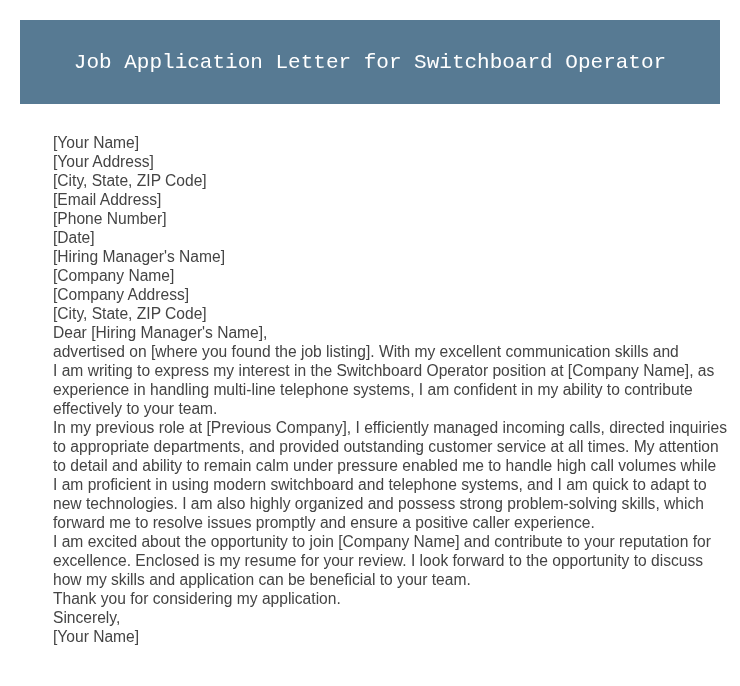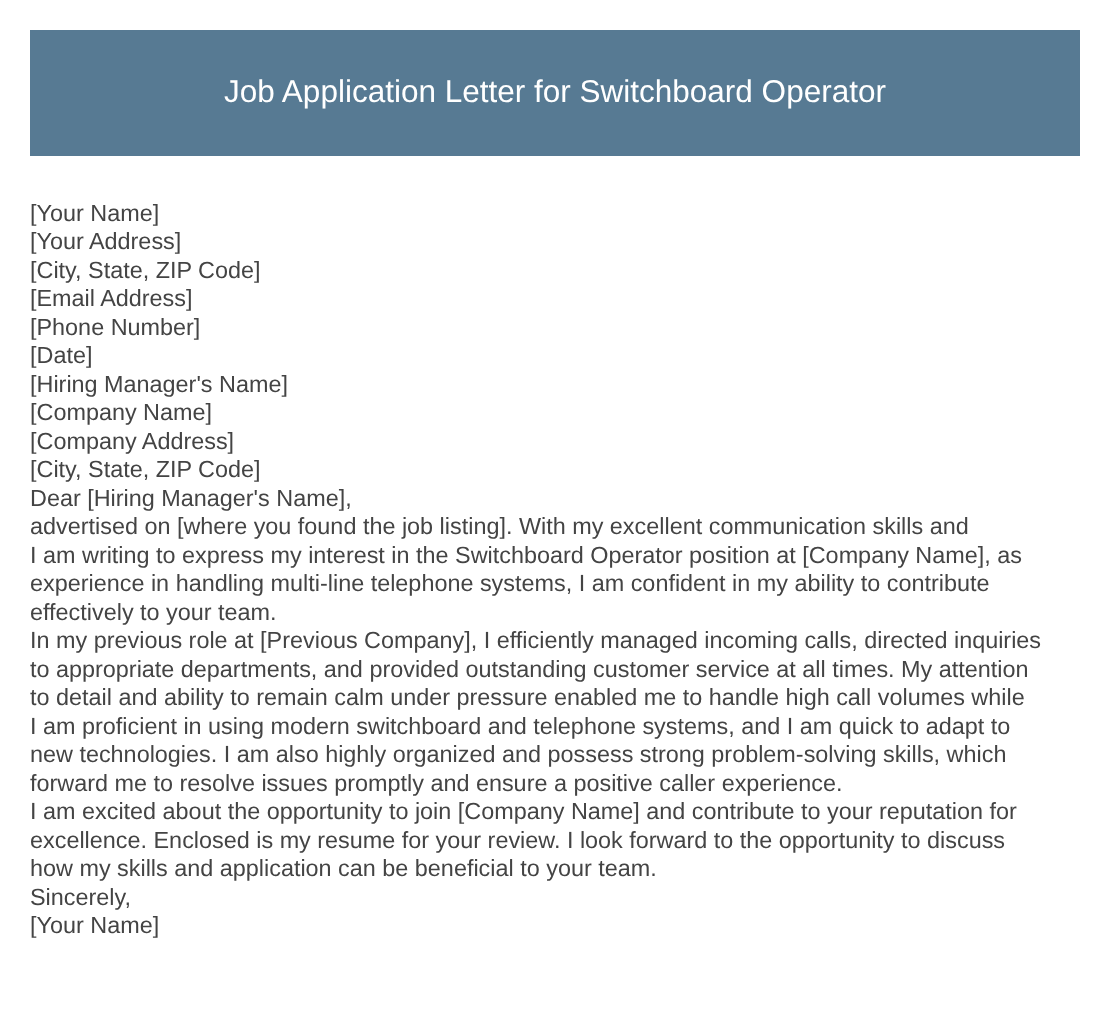--- a/index.html
+++ b/index.html
@@ -4,29 +4,29 @@
   <style>
     html, body { margin: 0; padding: 0; background: #ffffff; }
     body { width: 740px; height: 686px; position: relative; overflow: hidden; }
     .header {
       position: absolute; left: 20px; top: 20px; width: 700px; height: 84px;
       background: #577a93;
       display: flex; align-items: center; justify-content: center;
     }
     .header h1 {
       margin: 0; color: #ffffff; font-weight: normal;
-      font-family: Liberation Sans, sans-serif; font-size: 21px;
+      font-family: Liberation Mono, monospace; font-size: 21px;
       letter-spacing: 0px;
     }
     .letter {
       position: absolute; left: 20px; top: 133px; width: 700px;
       font-family: "Liberation Sans", sans-serif; font-size: 15.6px;
       line-height: 19px; color: #444444;
     }
-    .letter .line { display: block; white-space: nowrap; }
+    .letter .line { display: block; white-space: nowrap; margin-left: 33px; }
     .letter p { margin: 0; }
   </style>
 </head>
 <body>
 
 <div class="header">
   <h1>Job Application Letter for Switchboard Operator</h1>
 </div>
 
 <div class="letter">
@@ -56,16 +56,19 @@
   <p>
     <span class="line">I am proficient in using modern switchboard and telephone systems, and I am quick to adapt to</span>
     <span class="line">new technologies. I am also highly organized and possess strong problem-solving skills, which</span>
     <span class="line">forward me to resolve issues promptly and ensure a positive caller experience.</span>
   </p>
   <p>
     <span class="line">I am excited about the opportunity to join [Company Name] and contribute to your reputation for</span>
     <span class="line">excellence. Enclosed is my resume for your review. I look forward to the opportunity to discuss</span>
     <span class="line">how my skills and application can be beneficial to your team.</span>
   </p>
+  <p>
+    <span class="line">Thank you for considering my application.</span>
+  </p>
 
   <span class="line">Sincerely,</span>
   <span class="line">[Your Name]</span>
 </div>
 
 </body></html>

